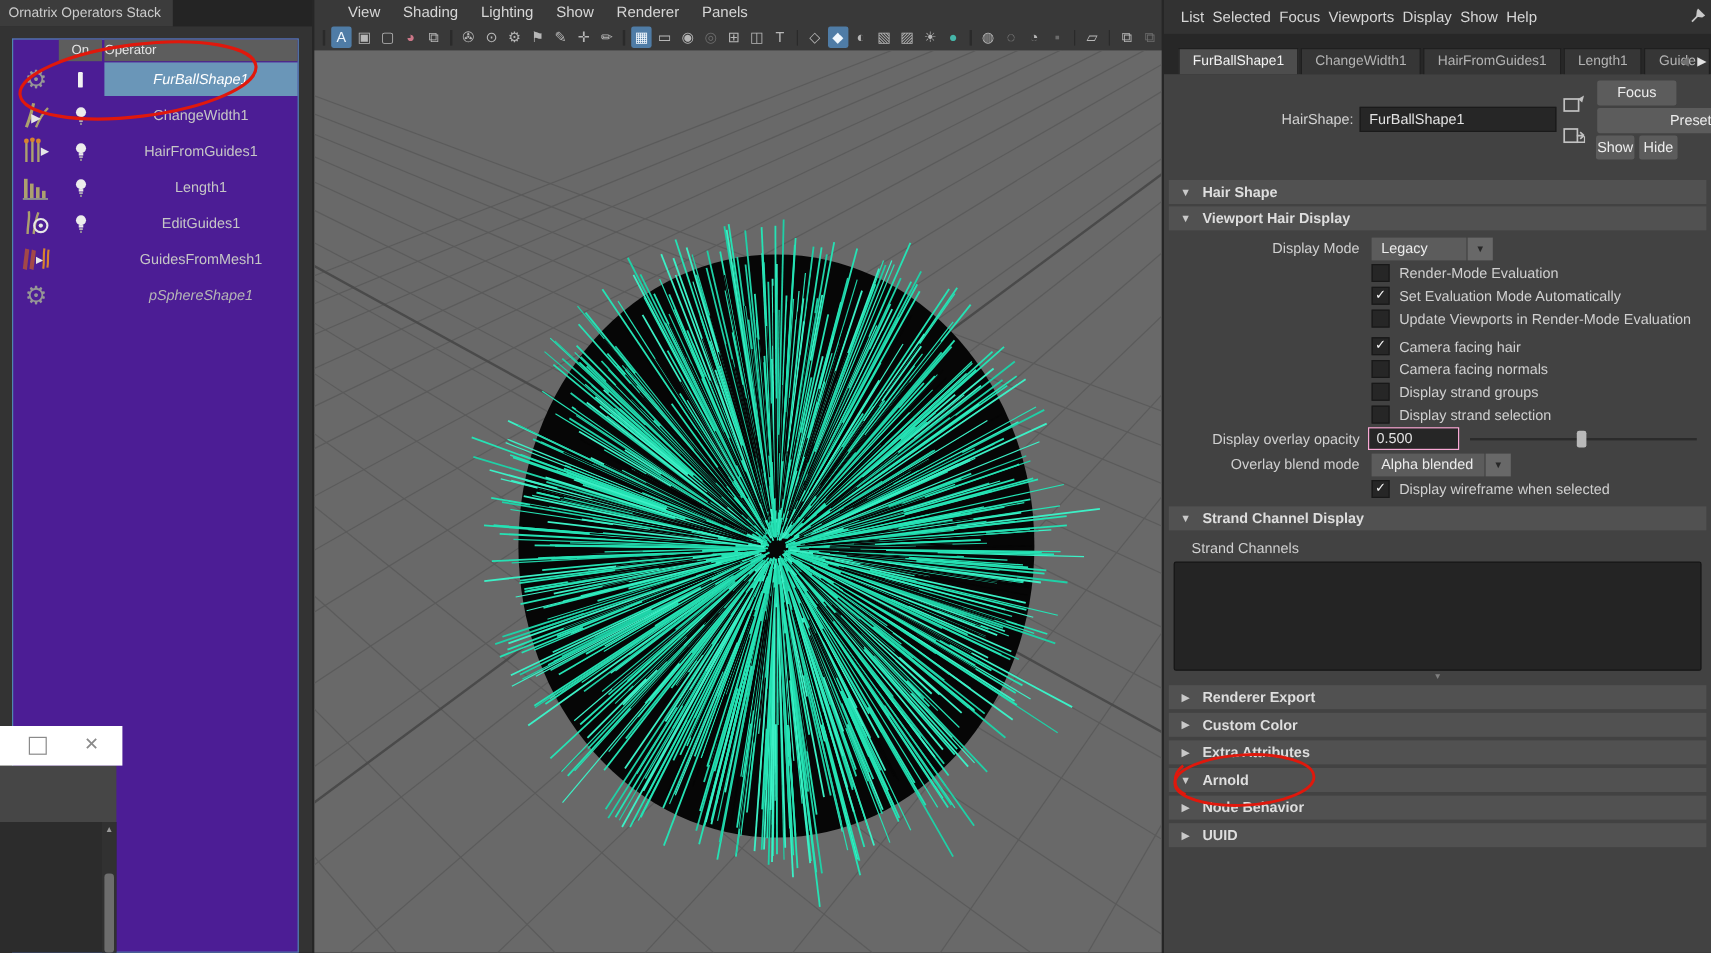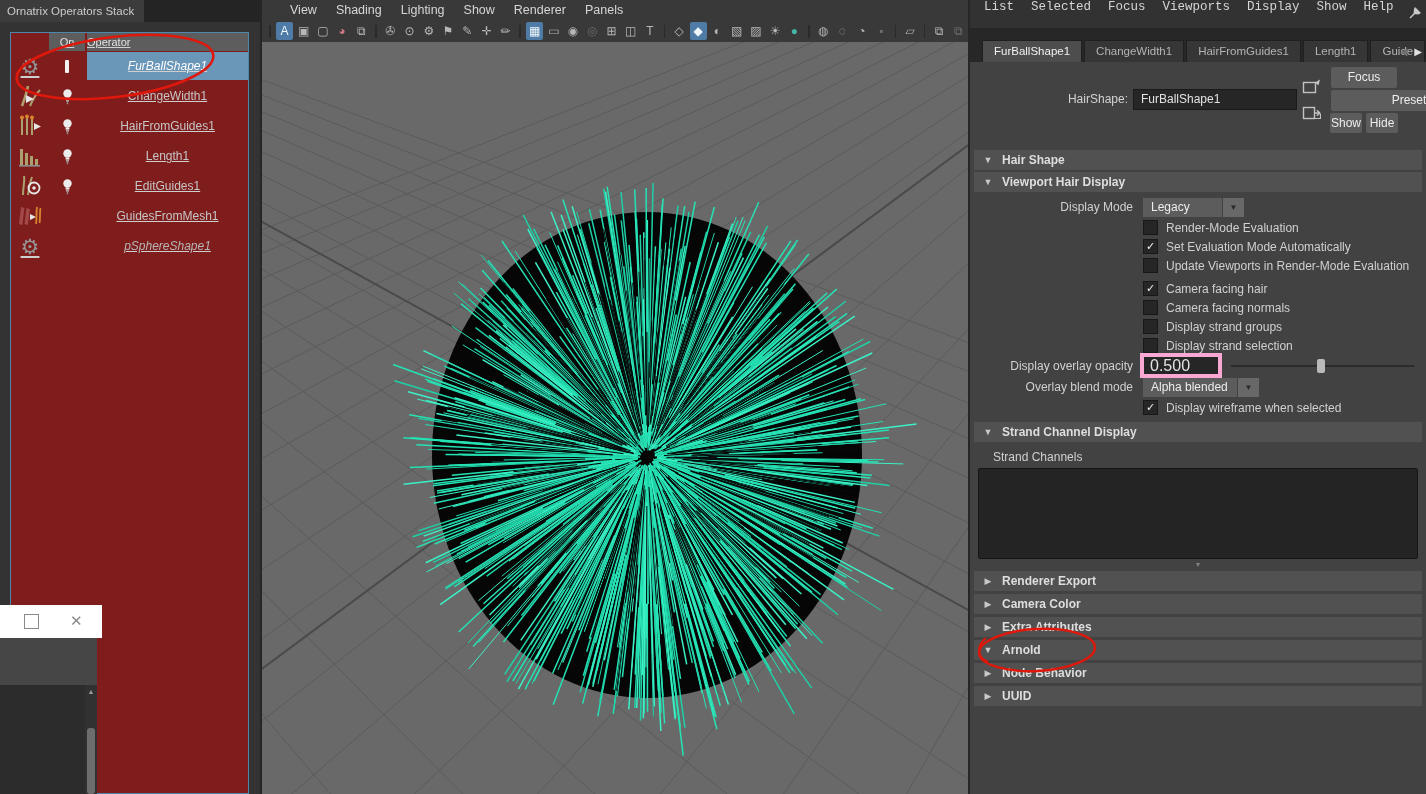--- a/index.html
+++ b/index.html
@@ -5,22 +5,22 @@
   html,body{margin:0;padding:0;}
   body{width:1426px;height:794px;overflow:hidden;position:relative;background:#262626;
        font-family:"Liberation Sans",sans-serif;color:#cfcfcf;font-size:12px;
        -webkit-font-smoothing:antialiased;}
 
   
   #left-panel{position:absolute;left:0;top:0;width:260px;height:794px;background:#333;}
   #lp-topstrip{height:22px;background:#242424;}
   #lp-tab{display:inline-block;height:22px;line-height:22px;padding:0 10px 0 7px;background:#3c3c3c;
           color:#cccccc;font-size:11.5px;}
-  #ops-frame{position:absolute;left:10px;top:32px;width:237px;bottom:0;background:#7f1d1d;
-             border:1px solid #4f86ad;text-decoration:underline;}
+  #ops-frame{position:absolute;left:10px;top:32px;width:237px;bottom:0;background:#4c1d95;
+             border:1px solid #4f86ad;}
   #ops-header{display:flex;height:18px;font-size:11px;color:#e3e3e3;}
   #ops-header .h-icon{width:38px;}
   #ops-header .h-on{width:36px;background:#5d5d5d;text-align:center;line-height:18px;margin-right:2px;}
   #ops-header .h-op{flex:1;background:#5d5d5d;text-align:left;line-height:18px;}
   .op-row{display:flex;align-items:center;height:30px;}
   .op-row .c-icon{width:38px;display:flex;justify-content:center;align-items:center;}
   .op-row .c-on{width:36px;display:flex;justify-content:center;align-items:center;margin-right:2px;}
   .op-row .c-label{flex:1;height:28px;display:flex;justify-content:center;align-items:center;
                    color:#c6c6c6;font-size:12px;}
   .op-row .c-label.sel{background:#6a96b8;color:#ffffff;}
@@ -39,22 +39,22 @@
   .ticon.blue{background:#4f7ca6;color:#f0f7fd;}
   .ticon.teal{color:#45b5a8;}
   .ticon.dim{opacity:.4;}
   .ticon.multi{color:#c78;}
   .tsep{width:2px;height:13px;background:#2a2a2a;margin:0 4px;}
   #vp-canvas{position:absolute;left:0;top:42px;right:0;bottom:0;background:#696969;overflow:hidden;}
   #vp-canvas svg{display:block;}
 
   
   #right-panel{position:absolute;left:970px;top:0;width:456px;height:794px;background:#424242;}
-  #ae-menus{height:28px;background:#323232;display:flex;gap:17px;align-items:flex-start;
-            padding-left:14px;color:#d6d6d6;font-size:12.5px;font-family:Liberation Mono, monospace;}
+  #ae-menus{height:28px;background:#323232;display:flex;gap:7px;align-items:center;
+            padding-left:14px;color:#d6d6d6;font-size:12.5px;}
   #ae-pin{position:absolute;right:3px;top:5px;}
   #ae-tabbar{height:34px;background:#272727;display:flex;align-items:flex-end;padding-left:12px;
              position:relative;}
   .ae-tab{height:21px;line-height:21px;padding:0 11px;background:#363636;color:#b4b4b4;
           font-size:11.5px;border:1px solid #1f1f1f;border-bottom:none;margin-right:2px;
           white-space:nowrap;overflow:hidden;}
   .ae-tab.active{background:#4d4d4d;color:#f2f2f2;}
   .ae-tab.cut{max-width:42px;}
   #tab-arrows{position:absolute;right:2px;bottom:5px;font-size:10px;letter-spacing:2px;}
   #tab-arrows .a1{color:#6f6f6f;} #tab-arrows .a2{color:#e2e2e2;}
@@ -81,22 +81,22 @@
   .f-label{width:163px;text-align:right;color:#d0d0d0;font-size:12px;}
   .dd{display:flex;margin-left:10px;}
   .dd-val{height:19px;line-height:19px;background:#5c5c5c;color:#ececec;padding:0 8px;font-size:12px;}
   .dd-btn{width:21px;height:19px;margin-left:1px;background:#686868;text-align:center;line-height:19px;
           font-size:8px;color:#272727;}
   .chk-row{display:flex;align-items:center;height:19px;padding-left:173px;}
   .chk{width:13px;height:13px;background:#262626;border:1px solid #181818;margin-right:8px;
        text-align:center;line-height:13px;font-size:11px;color:#f5f5f5;}
   .chk-label{color:#d0d0d0;font-size:12px;}
   .vgap{height:4px;}
-  #op-field{width:62px;height:17px;background:#262626;border:4px solid #f9a8d4;color:#e2e2e2;
-            line-height:17px;padding:0 6px;margin-left:7px;font-size:16px;}
+  #op-field{width:62px;height:17px;background:#262626;border:1px solid #f9a8d4;color:#e2e2e2;
+            line-height:17px;padding:0 6px;margin-left:7px;font-size:12px;}
   #op-slider{flex:1;position:relative;height:18px;margin:0 12px 0 9px;}
   #op-track{position:absolute;left:0;right:0;top:8px;height:2px;background:#2b2b2b;}
   #op-handle{position:absolute;top:2px;width:8px;height:14px;background:#b9b9b9;border-radius:2px;}
 
   #sc-label{height:24px;line-height:26px;padding-left:23px;color:#d0d0d0;}
   #sc-box{margin:0 8px;height:89px;background:#242424;border:1px solid #151515;border-radius:2px;}
   #sc-grip{height:12px;text-align:center;font-size:7px;color:#808080;line-height:12px;}
 
   .b-sec{margin-bottom:3px;}
 
@@ -1586,21 +1586,21 @@
     <div id="sc-box"></div>
     <div id="sc-grip">▼</div>
 
     <div id="bottom-secs">
         <div class="sec-h b-sec">
           <span class="arr">▶</span>
           <span class="sec-label">Renderer Export</span>
         </div>
         <div class="sec-h b-sec">
           <span class="arr">▶</span>
-          <span class="sec-label">Camera Color</span>
+          <span class="sec-label">Custom Color</span>
         </div>
         <div class="sec-h b-sec">
           <span class="arr">▶</span>
           <span class="sec-label">Extra Attributes</span>
         </div>
         <div class="sec-h b-sec">
           <span class="arr">▼</span>
           <span class="sec-label">Arnold</span>
         </div>
         <div class="sec-h b-sec">

